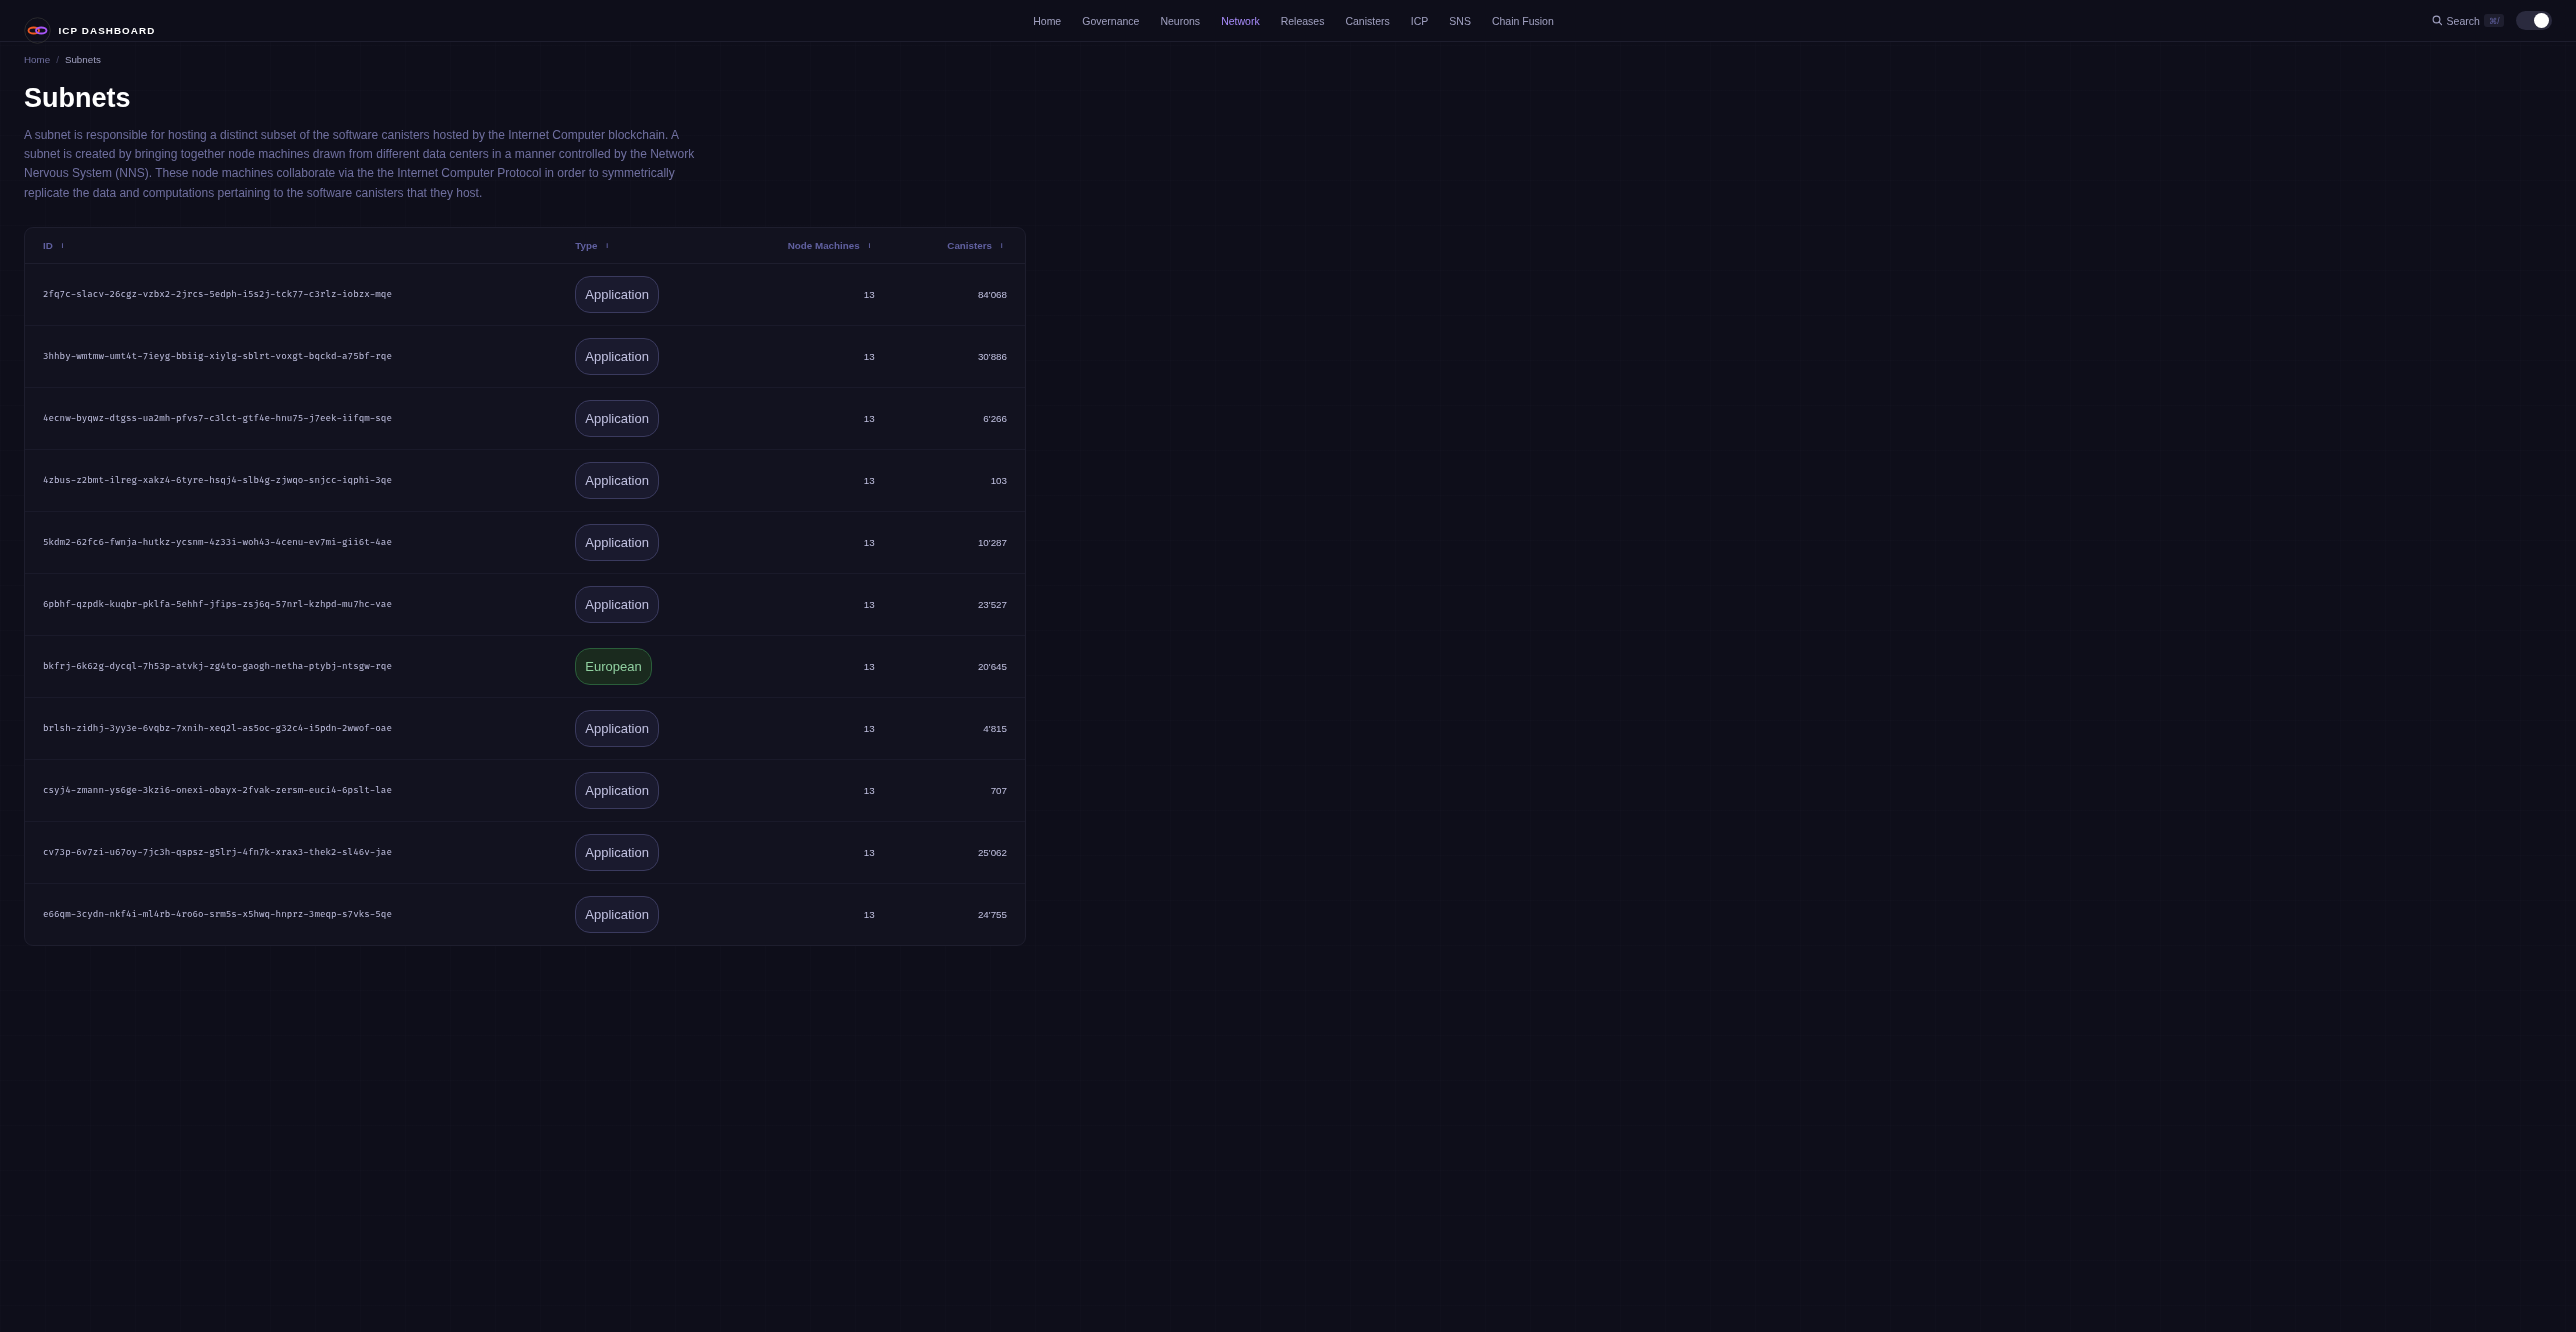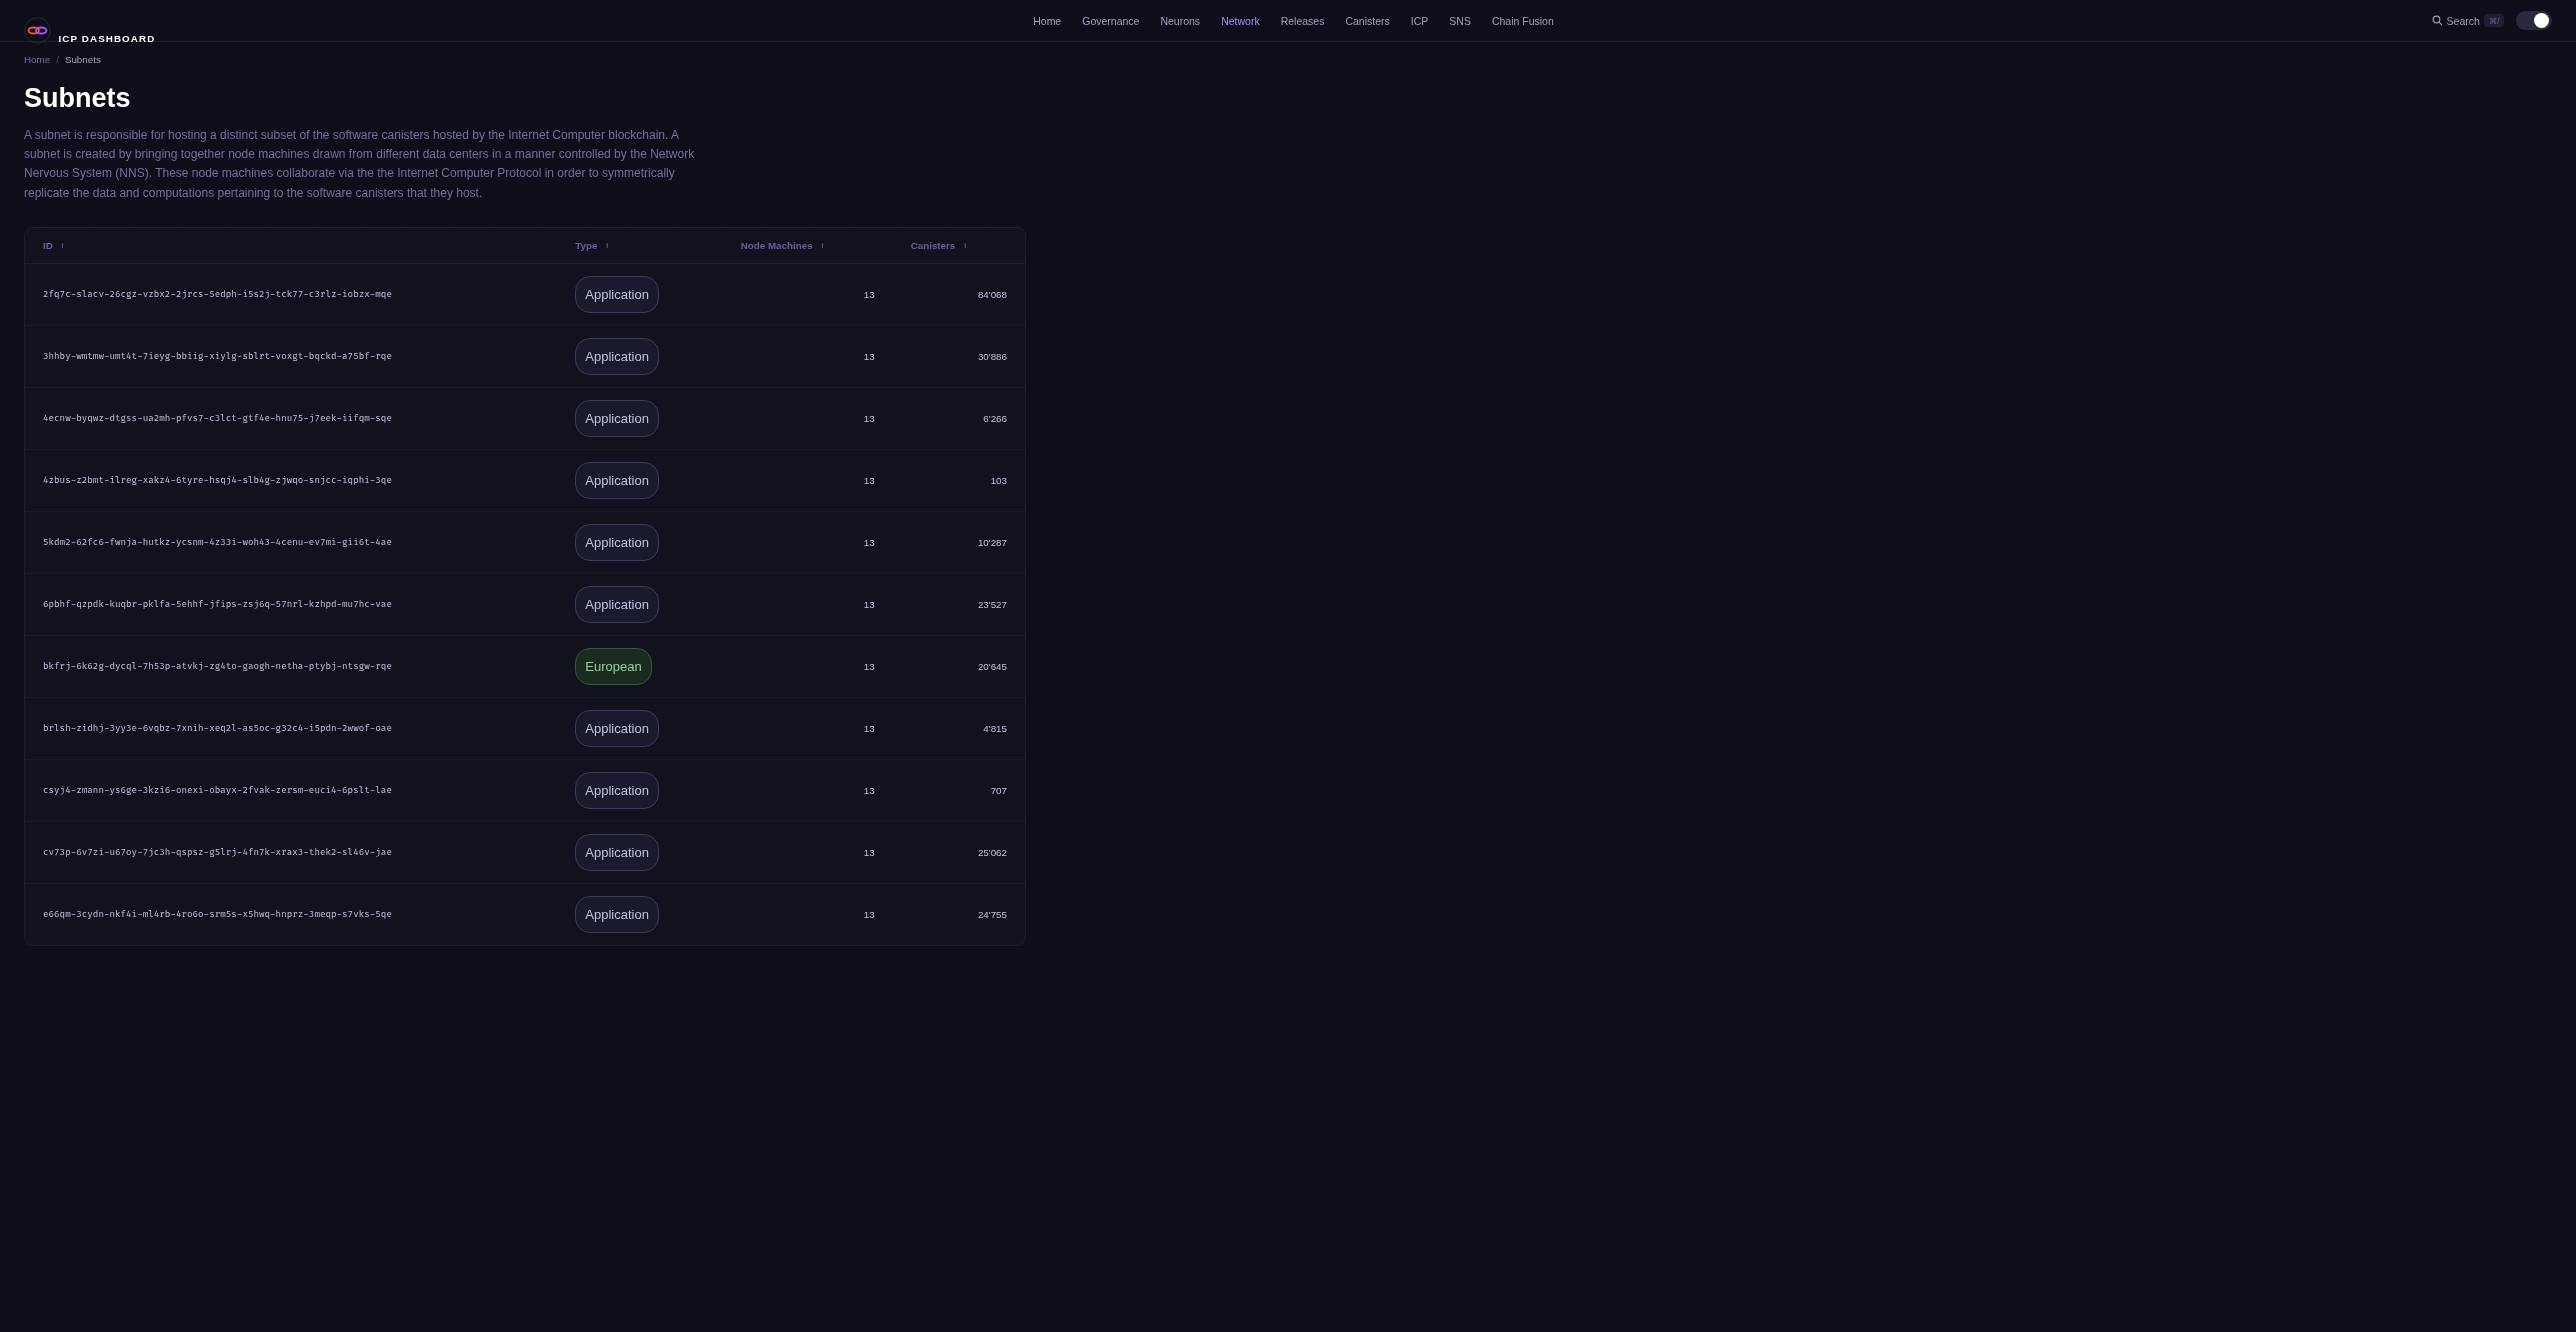--- a/index.html
+++ b/index.html
@@ -18,21 +18,21 @@
       padding: 0 24px;
       height: 42px;
       background: #0e0e1a;
       border-bottom: 0.8px solid #1e1e2e;
       position: sticky;
       top: 0;
       z-index: 100;
     }
     .logo-area {
       display: flex;
-      align-items: flex-end;
+      align-items: center;
       gap: 7.5px;
       margin-top: 20px;
     }
     .logo-icon {
       width: 27px;
       height: 27px;
     }
     .logo-text {
       font-size: 9.8px;
       font-weight: 700;
@@ -144,21 +144,21 @@
       font-size: 9.8px;
       font-weight: 600;
       color: #6060a0;
     }
     thead th.right { text-align: right; }
     .th-inner {
       display: flex;
       align-items: center;
       gap: 4.5px;
     }
-    .th-inner.right { }
+    .th-inner.right { justify-content: flex-end; }
     .info-icon {
       width: 10.5px;
       height: 10.5px;
       border: 0.8px solid #4040608;
       border-radius: 50%;
       display: inline-flex;
       align-items: center;
       justify-content: center;
       font-size: 6.8px;
       color: #5050809;

